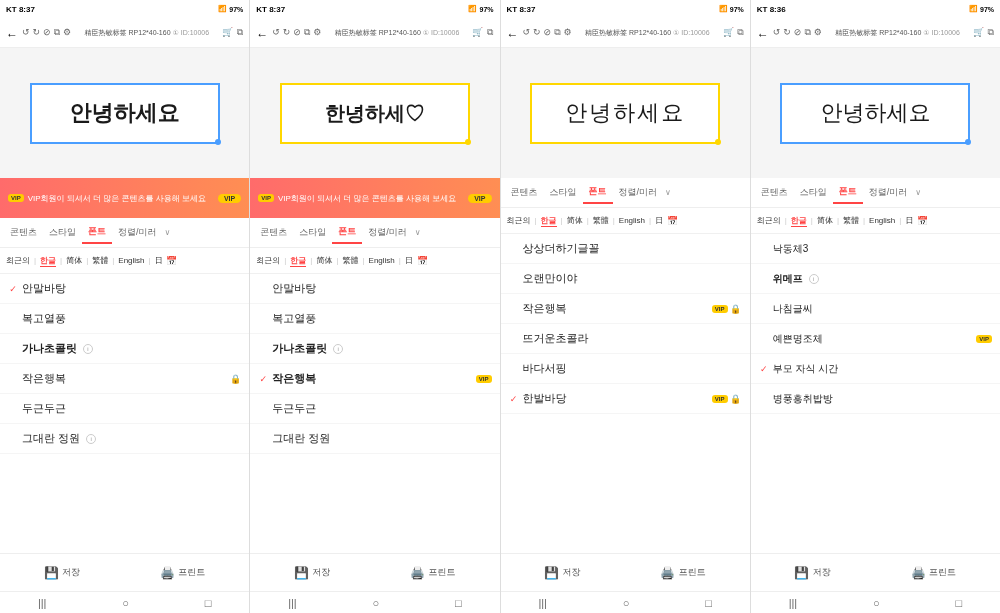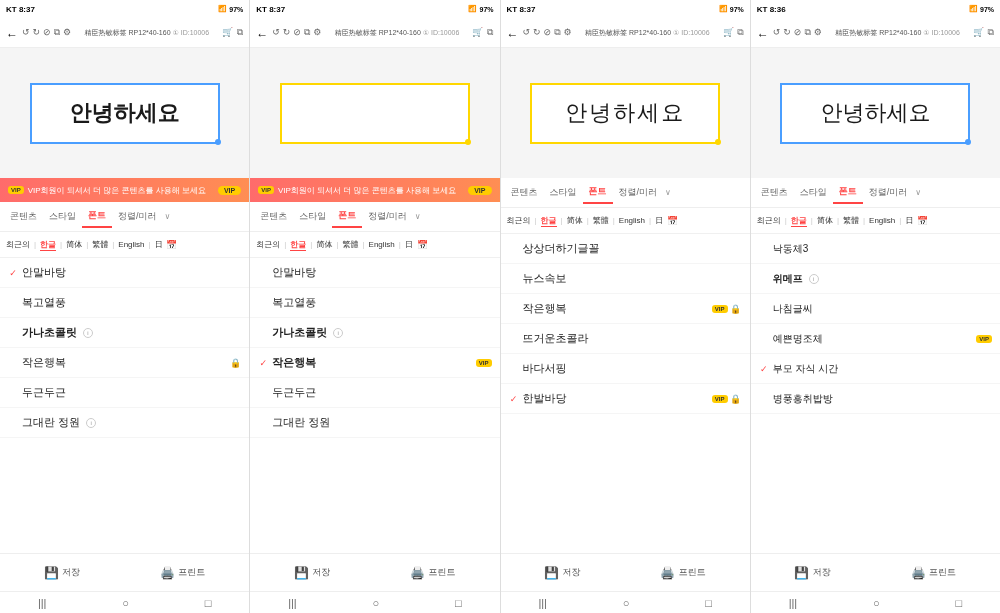--- a/index.html
+++ b/index.html
@@ -92,21 +92,21 @@
       background: #4a9eff;
     }
     .corner-dot.bottom-right { bottom: -3px; right: -3px; }
     .corner-dot.yellow { background: #ffd700; }
 
     
     .vip-banner {
       background: linear-gradient(90deg, #ff6b6b, #ff8e53);
       color: white;
       font-size: 8px;
-      padding: 4px 8px;
+      padding: 20px 8px;
       display: flex;
       align-items: center;
       justify-content: space-between;
       height: 24px;
     }
 
     
     .tab-bar {
       display: flex;
       align-items: center;
@@ -388,20 +388,21 @@
       <span>精臣热敏标签 RP12*40-160</span>
       <span style="color:#999;"> ① ID:10006</span>
     </div>
     <div style="display:flex;gap:3px;font-size:9px;color:#666;">
       <span>🛒</span>
       <span>⧉</span>
     </div>
   </div>
       <div class="preview-area">
         <div class="text-preview-box yellow-border">
+          <span class="preview-text" style="font-family: cursive; font-weight: bold; font-size: 20px;">한녕하세♡</span>
           <div class="corner-dot bottom-right yellow"></div>
         </div>
       </div>
       <div class="vip-banner">
       <div style="display:flex;align-items:center;">
         <span style="background:#ffcc00;color:#333;font-size:6px;font-weight:bold;padding:1px 3px;border-radius:3px;margin-right:4px;">VIP</span>
         <span style="font-size:8px;">VIP회원이 되셔서 더 많은 콘텐츠를 사용해 보세요</span>
       </div>
       <span style="background:#ffcc00;color:#333;font-size:7px;font-weight:bold;padding:1px 6px;border-radius:8px;">VIP</span>
     </div>
@@ -548,21 +549,21 @@
         <div class="font-item">
           <div class="font-item-left">
             <span class="font-check"></span>
             <span class="font-name">상상더하기글꼴</span>
           </div>
           <div class="font-item-right"></div>
         </div>
         <div class="font-item">
           <div class="font-item-left">
             <span class="font-check"></span>
-            <span class="font-name">뉴스속보</span>
+            <span class="font-name">오랜만이야</span>
           </div>
           <div class="font-item-right"></div>
         </div>
         <div class="font-item">
           <div class="font-item-left">
             <span class="font-check"></span>
             <span class="font-name">작은행복</span>
           </div>
           <div class="font-item-right">
             <span class="vip-small">VIP</span>

